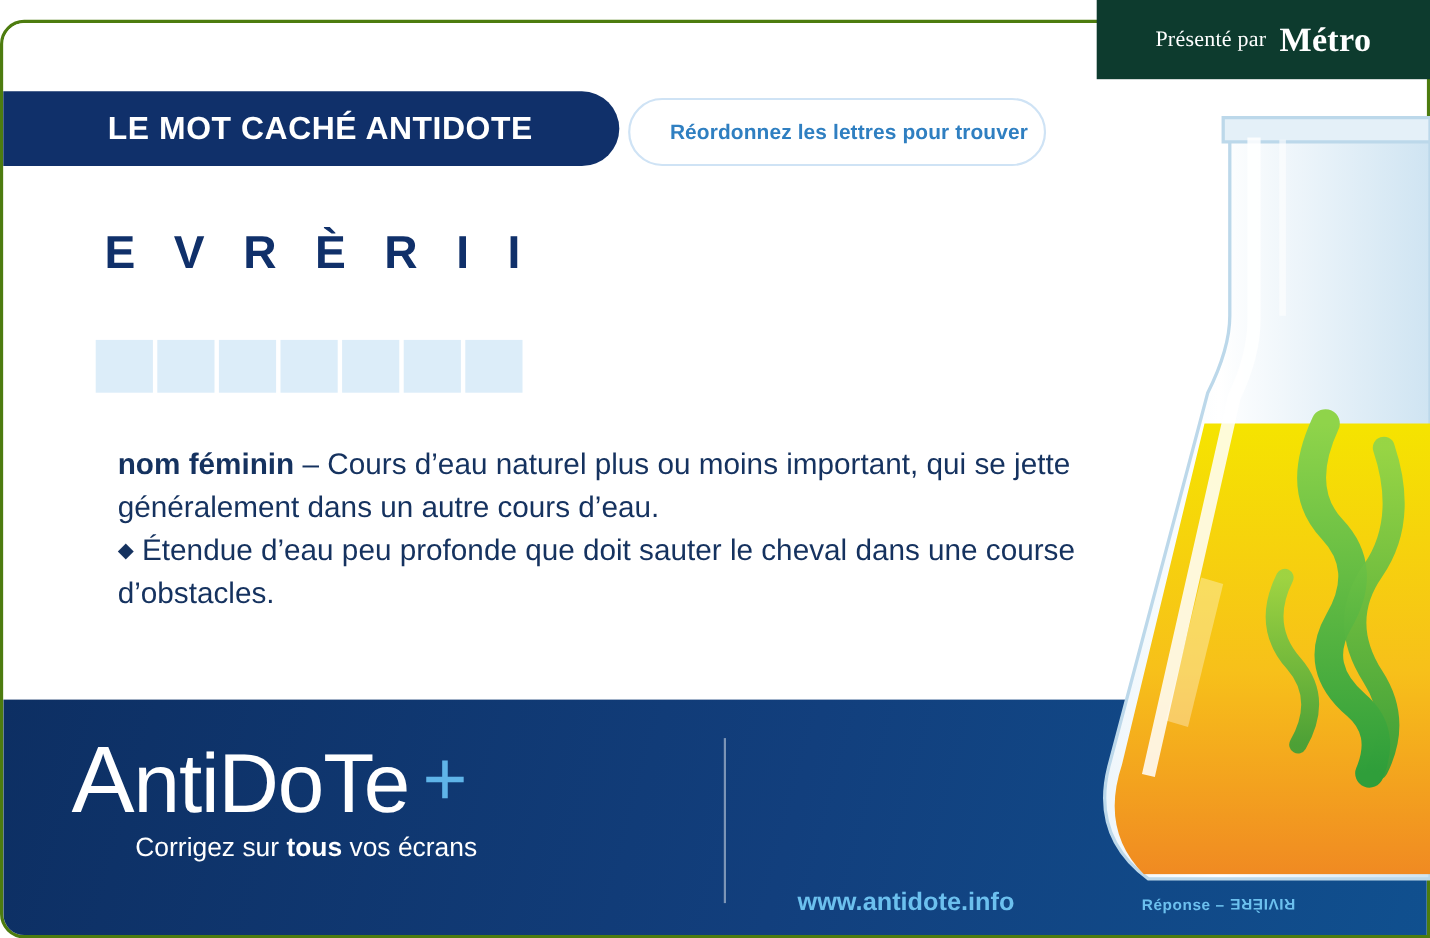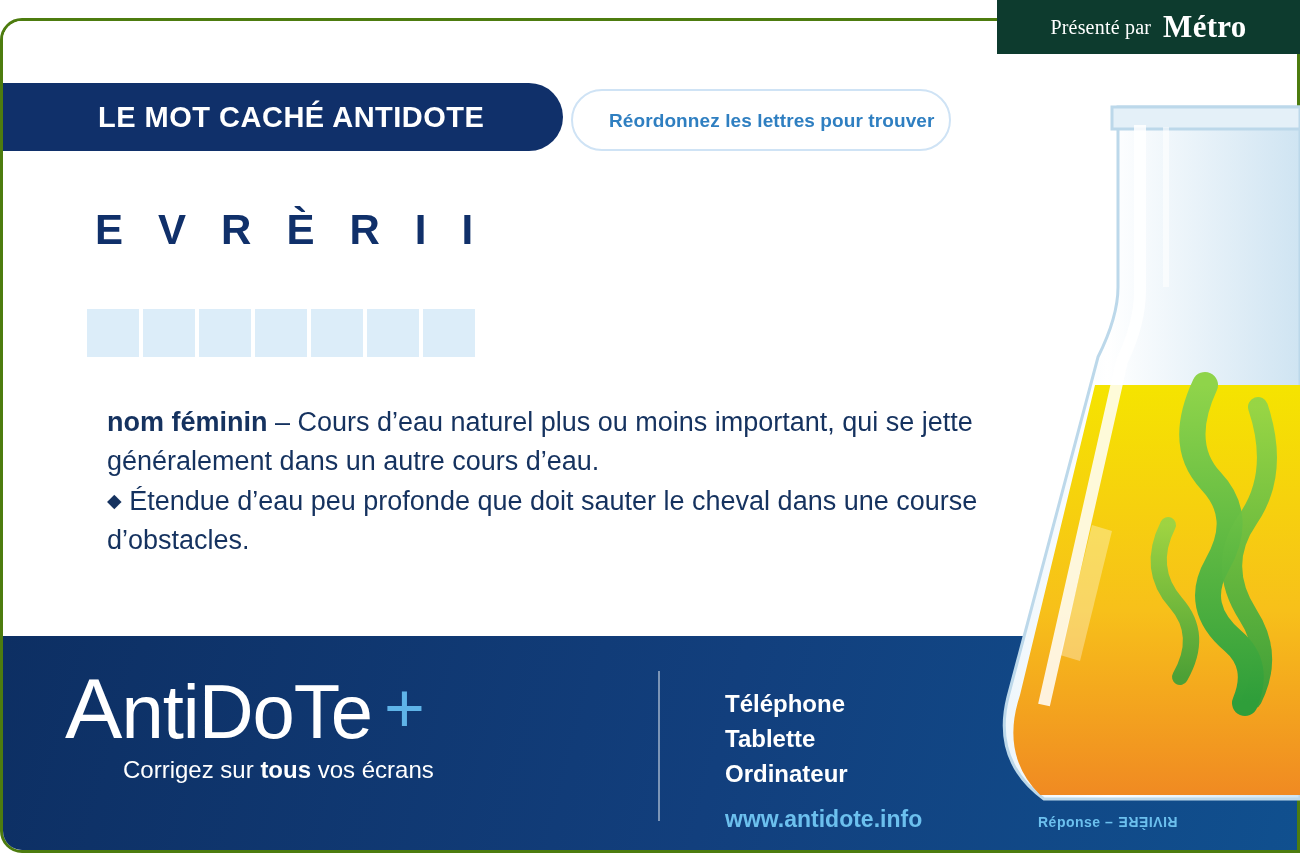--- a/index.html
+++ b/index.html
@@ -19,21 +19,21 @@
     height: 853px;
     background: #ffffff;
   }
 
   
   .presented-banner {
     position: absolute;
     top: 0;
     right: 0;
     width: 303px;
-    height: 54px;
+    height: 72px;
     background: #0d3b2e;
     display: flex;
     align-items: center;
     justify-content: center;
     gap: 12px;
     color: #ffffff;
     z-index: 5;
   }
   .presented-banner .pres-label {
     font-size: 20px;
@@ -295,25 +295,20 @@
 
     <div class="footer">
 
       <div class="logo-wrap">
         <div class="logo-word"><span class="cap">A</span><span>ntiDoTe</span><span class="logo-plus">+</span></div>
         <div class="logo-tagline"><span>Corrigez sur </span><b>tous</b><span> vos écrans</span></div>
       </div>
 
       <div class="divider"></div>
 
-      <div class="devices">
-        <div>Téléphone</div>
-        <div>Tablette</div>
-        <div>Ordinateur</div>
-      </div>
 
       <div class="site-url">www.antidote.info</div>
 
       <div class="answer"><span>Réponse – </span><span class="flip">RIVIÈRE</span></div>
     </div>
   </div>
 
   <svg class="flask" viewBox="0 0 300 798">
     <defs>
       <linearGradient id="glassGrad" x1="0" y1="0" x2="1" y2="0">

